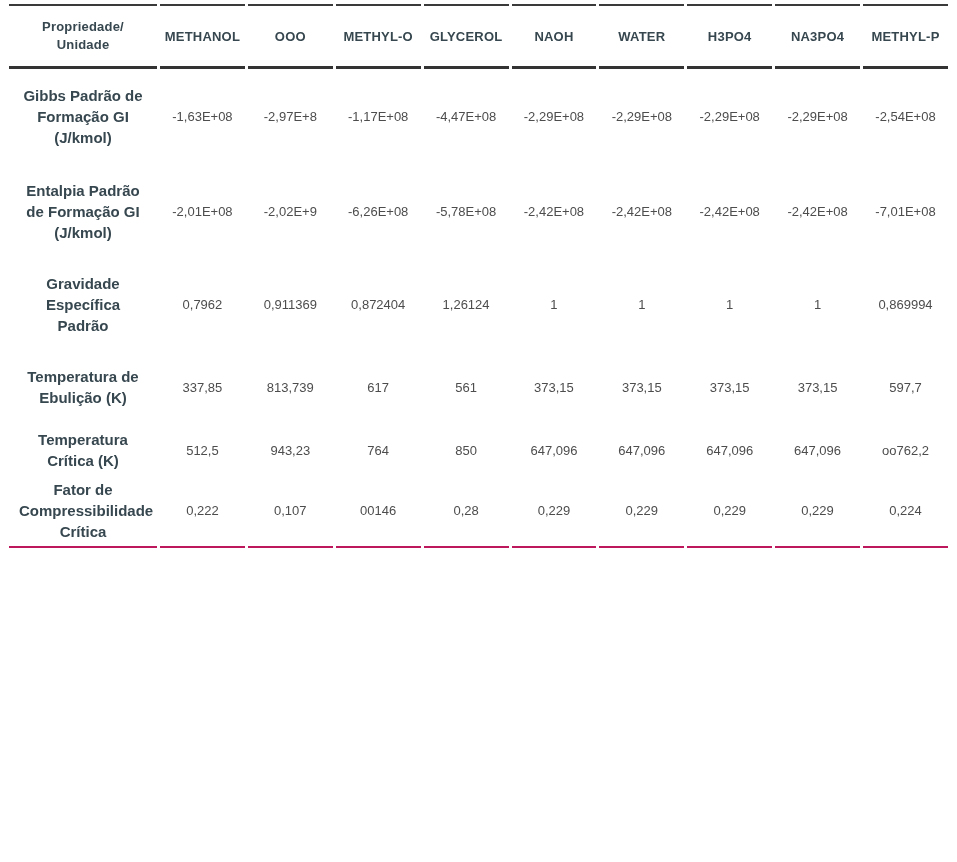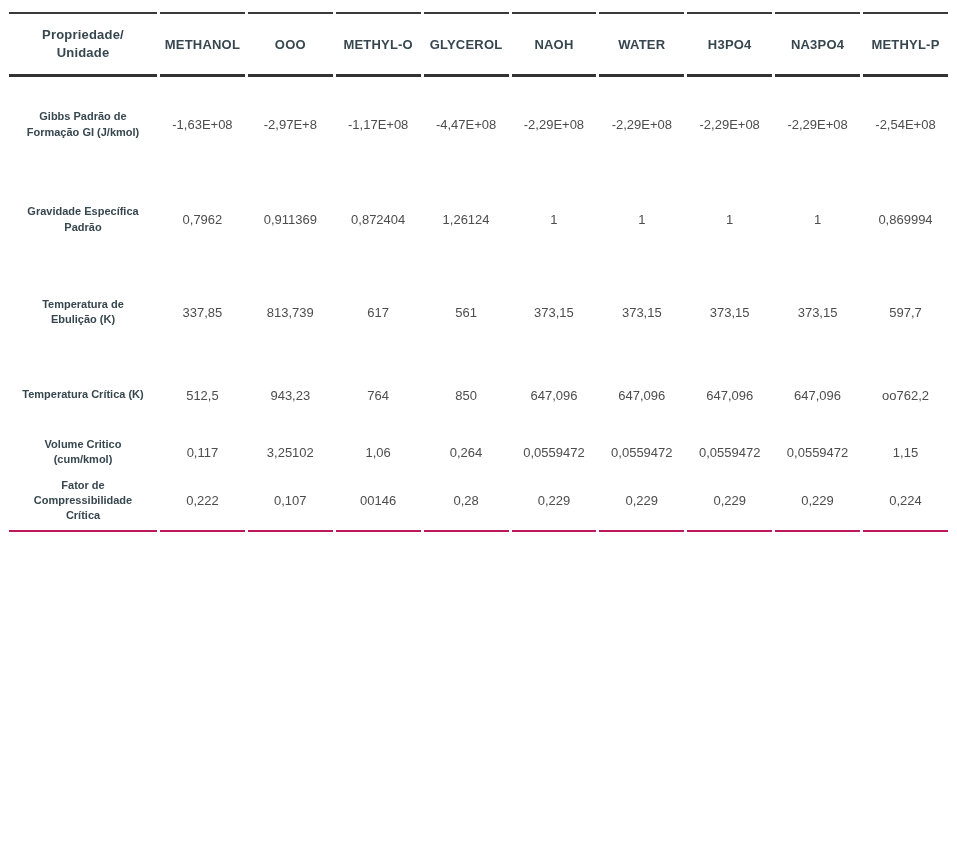--- a/index.html
+++ b/index.html
@@ -6,21 +6,21 @@
     margin: 0;
     padding: 0;
     background: #ffffff;
     font-family: "Liberation Sans", sans-serif;
   }
   .page {
     width: 957px;
     height: 862px;
     background: #ffffff;
     box-sizing: border-box;
-    padding: 12px 6px 0 6px;
+    padding: 4px 6px 0 6px;
   }
   table.props {
     width: 100%;
     border-collapse: separate;
     border-spacing: 3px 0;
     table-layout: fixed;
   }
   
   col.prop-col { width: 148px; }
   col.val-col  { width: auto; }
@@ -35,21 +35,21 @@
     vertical-align: middle;
     height: 56px;
     padding: 2px 1px;
     letter-spacing: 0.2px;
   }
   thead th.prop {
     white-space: pre-line;
     line-height: 1.35;
   }
   tbody th.prop {
-    font-size: 11px;
+    font-size: 15px;
     font-weight: bold;
     color: #37474f;
     text-align: center;
     vertical-align: middle;
     line-height: 1.4;
     padding: 4px 10px;
   }
   tbody td {
     font-size: 13px;
     font-weight: normal;
@@ -116,20 +116,32 @@
           <td>-2,97E+8</td>
           <td>-1,17E+08</td>
           <td>-4,47E+08</td>
           <td>-2,29E+08</td>
           <td>-2,29E+08</td>
           <td>-2,29E+08</td>
           <td>-2,29E+08</td>
           <td>-2,54E+08</td>
         </tr>
         <tr>
+          <th class="prop">Entalpia Padrão de Formação GI (J/kmol)</th>
+          <td>-2,01E+08</td>
+          <td>-2,02E+9</td>
+          <td>-6,26E+08</td>
+          <td>-5,78E+08</td>
+          <td>-2,42E+08</td>
+          <td>-2,42E+08</td>
+          <td>-2,42E+08</td>
+          <td>-2,42E+08</td>
+          <td>-7,01E+08</td>
+        </tr>
+        <tr>
           <th class="prop">Gravidade Específica Padrão</th>
           <td>0,7962</td>
           <td>0,911369</td>
           <td>0,872404</td>
           <td>1,26124</td>
           <td>1</td>
           <td>1</td>
           <td>1</td>
           <td>1</td>
           <td>0,869994</td>
@@ -152,32 +164,20 @@
           <td>943,23</td>
           <td>764</td>
           <td>850</td>
           <td>647,096</td>
           <td>647,096</td>
           <td>647,096</td>
           <td>647,096</td>
           <td>oo762,2</td>
         </tr>
         <tr>
-          <th class="prop">Volume Critico (cum/kmol)</th>
-          <td>0,117</td>
-          <td>3,25102</td>
-          <td>1,06</td>
-          <td>0,264</td>
-          <td>0,0559472</td>
-          <td>0,0559472</td>
-          <td>0,0559472</td>
-          <td>0,0559472</td>
-          <td>1,15</td>
-        </tr>
-        <tr>
           <th class="prop">Fator de Compressibilidade Crítica</th>
           <td>0,222</td>
           <td>0,107</td>
           <td>00146</td>
           <td>0,28</td>
           <td>0,229</td>
           <td>0,229</td>
           <td>0,229</td>
           <td>0,229</td>
           <td>0,224</td>

